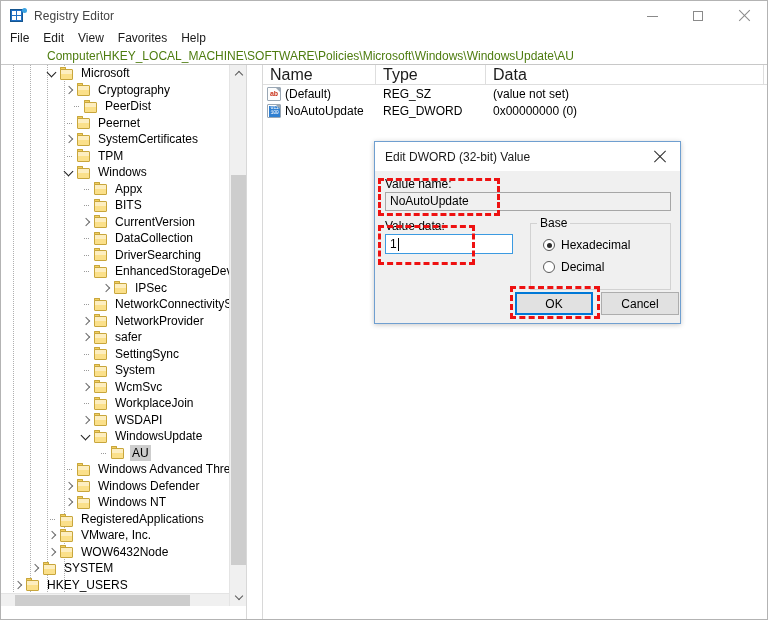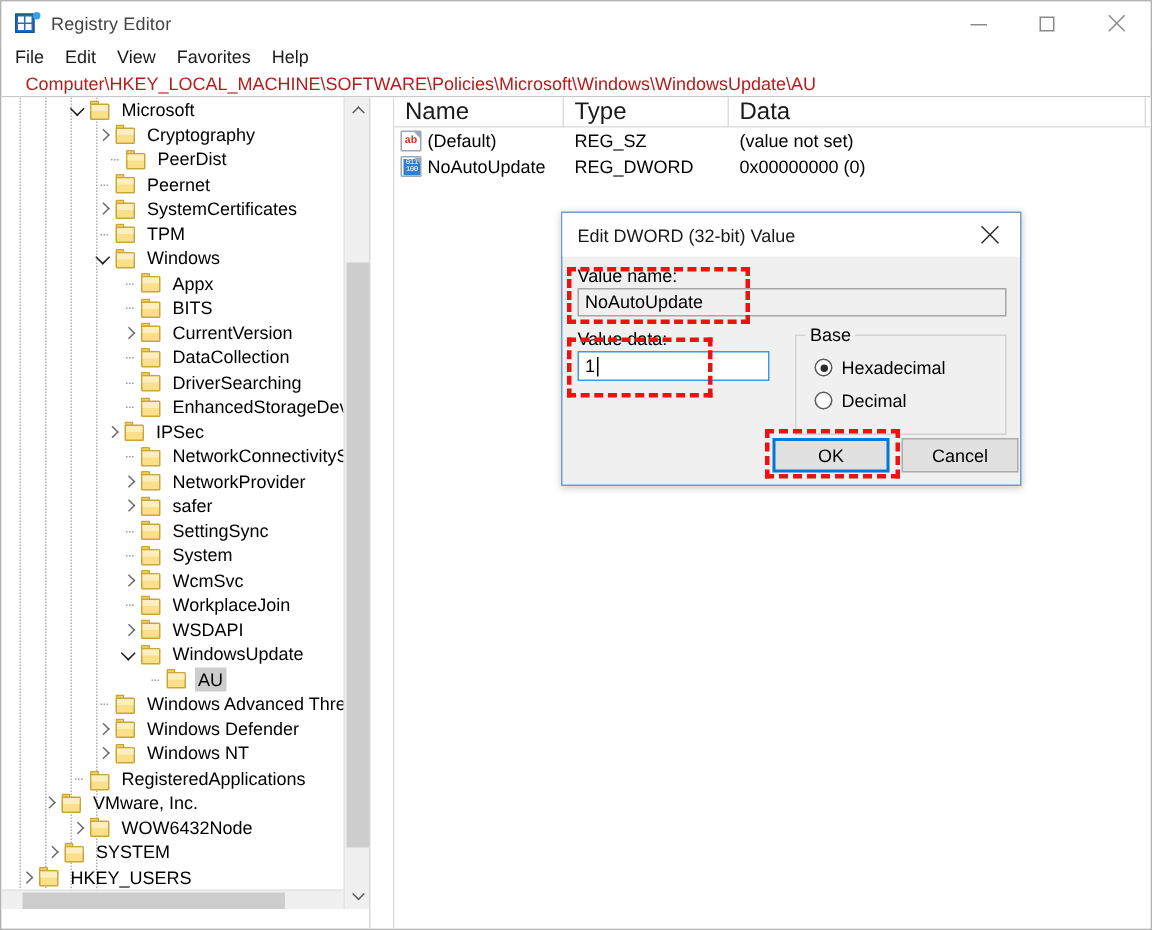--- a/index.html
+++ b/index.html
@@ -88,22 +88,22 @@
 
   
   .addressbar {
     position: absolute; left: 0; top: 47px;
     width: 766px; height: 17px;
     background: #ffffff;
     border-bottom: 1px solid #c8c8c8;
     display: flex; align-items: center;
   }
   .address-text {
-    font-size: 12px; color: #b91c1c; padding-left: 16px;
-    white-space: nowrap; line-height: 15px;
+    font-size: 12px; color: #4d7c0f; padding-left: 3px;
+    white-space: nowrap; line-height: 15px; margin-left: 43px;
   }
 
   
   .content {
     position: absolute; left: 0; top: 64px;
     width: 766px; height: 554px;
     background: #ffffff;
   }
 
   
@@ -580,21 +580,21 @@
           </div>
           <div class="tree-row" style="padding-left: 78px;">
             <span class="twisty leaf"></span>
             <span class="folder">
               <span class="tab"></span>
               <span class="body"></span>
               <span class="shine"></span>
             </span>
             <span class="lbl">EnhancedStorageDevices</span>
           </div>
-          <div class="tree-row" style="padding-left: 67px;">
+          <div class="tree-row" style="padding-left: 98px;">
             <span class="twisty collapsed"></span>
             <span class="folder">
               <span class="tab"></span>
               <span class="body"></span>
               <span class="shine"></span>
             </span>
             <span class="lbl">IPSec</span>
           </div>
           <div class="tree-row" style="padding-left: 78px;">
             <span class="twisty leaf"></span>
@@ -715,21 +715,21 @@
           </div>
           <div class="tree-row" style="padding-left: 44px; align-items: flex-end;">
             <span class="twisty leaf"></span>
             <span class="folder">
               <span class="tab"></span>
               <span class="body"></span>
               <span class="shine"></span>
             </span>
             <span class="lbl">RegisteredApplications</span>
           </div>
-          <div class="tree-row" style="padding-left: 25px; text-align: right;">
+          <div class="tree-row" style="padding-left: 44px; text-align: right;">
             <span class="twisty collapsed"></span>
             <span class="folder">
               <span class="tab"></span>
               <span class="body"></span>
               <span class="shine"></span>
             </span>
             <span class="lbl">VMware, Inc.</span>
           </div>
           <div class="tree-row" style="padding-left: 44px;">
             <span class="twisty collapsed"></span>

